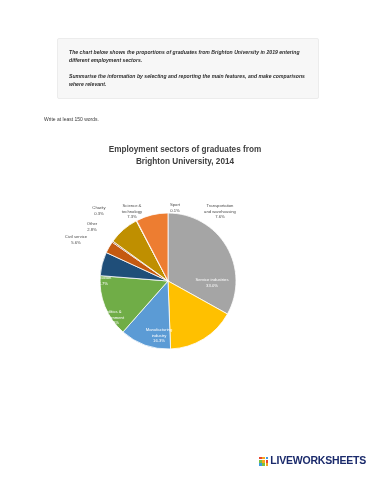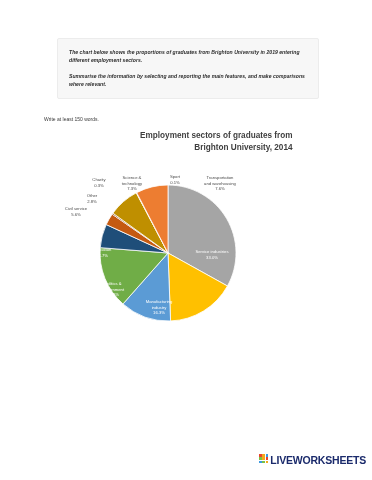--- a/index.html
+++ b/index.html
@@ -52,27 +52,27 @@
 
   
   .chart-block {
     position: absolute;
     left: 60px;
     top: 130px;
     width: 250px;
     height: 220px;
   }
   .chart-title {
-    text-align: right;
+    text-align: center;
     font-size: 8.2px;
     font-weight: bold;
     color: #3f3f3f;
     line-height: 1.42;
     width: 215px;
-    margin: 0 auto;
+    margin: 14px auto;
   }
 
   .pie-area {
     position: relative;
     width: 250px;
     height: 190px;
   }
 
   .pie-svg {
     position: absolute;
@@ -92,21 +92,21 @@
   .lbl .pct { display: block; }
   .lbl.inside { color: #ffffff; }
   .lbl.wrap { white-space: normal; }
 
   
   .footer-logo {
     position: absolute;
     left: 259px;
     top: 454px;
     display: flex;
-    align-items: flex-start;
+    align-items: flex-end;
     gap: 2px;
   }
   .logo-grid {
     display: grid;
     grid-template-columns: repeat(3, 2.7px);
     grid-template-rows: repeat(3, 2.7px);
     gap: 0.6px;
   }
   .logo-grid i { display: block; width: 100%; height: 100%; }
   .logo-text {

